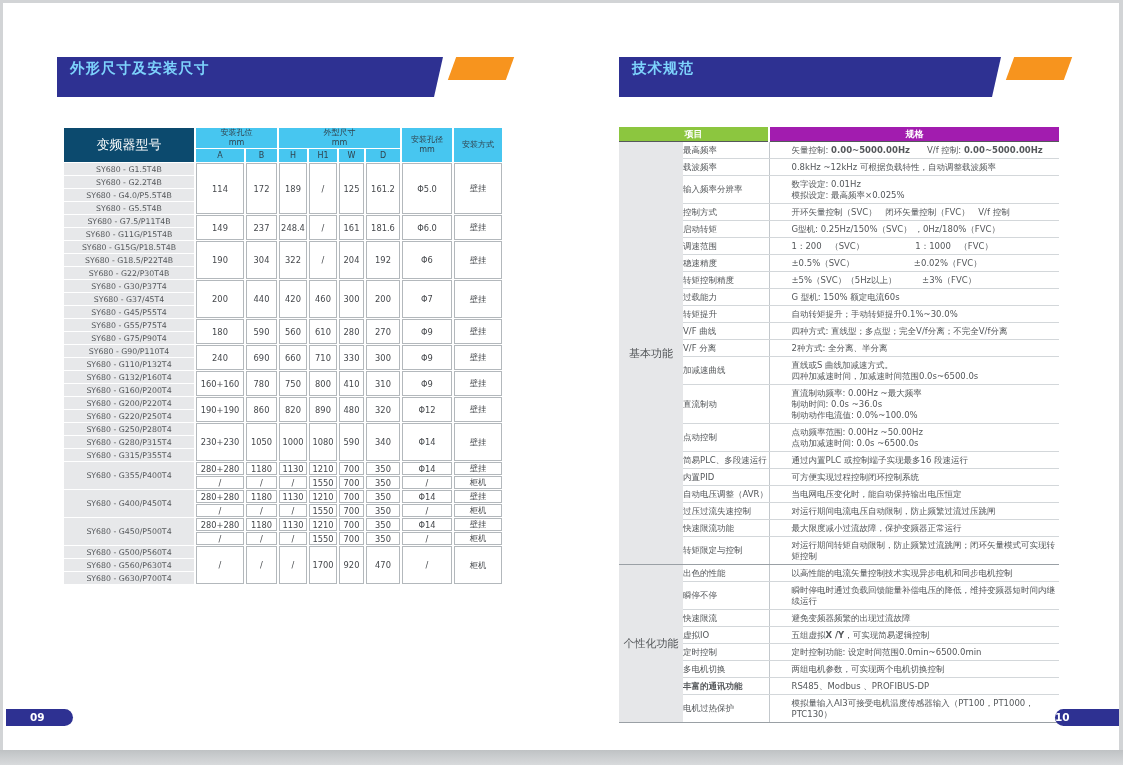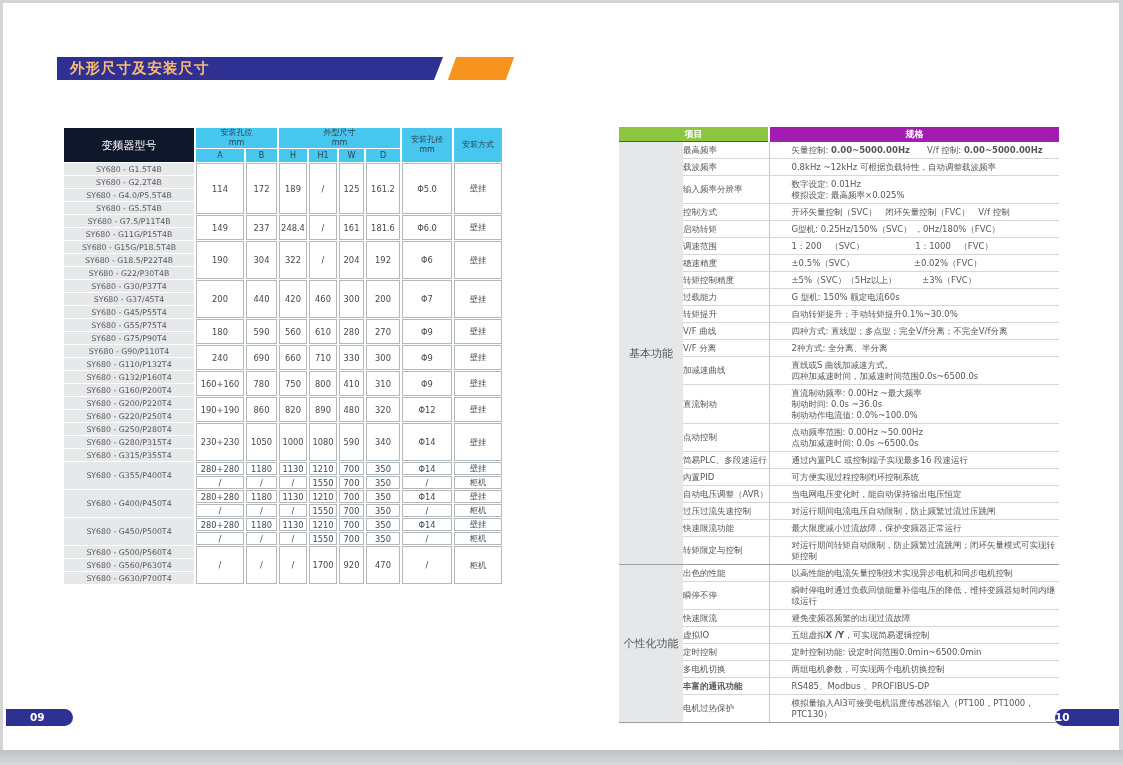--- a/index.html
+++ b/index.html
@@ -13,38 +13,38 @@
   .frame.top{left:0;top:0;width:1123px;height:3px;}
   .frame.left{left:0;top:0;width:3px;height:765px;}
   .frame.right{left:1119px;top:0;width:4px;height:765px;}
   .frame.bottom{left:0;top:750px;width:1123px;height:15px;
     background:linear-gradient(#bfc2c4,#d8dadc);}
   .page{position:absolute;left:3px;top:3px;width:1116px;height:747px;background:#fff;}
 
   
   .titlebar{position:absolute;height:23px;}
   .titlebar .blue{
-    position:absolute;left:0;top:0;height:23px;background:#2e3192;
+    position:absolute;left:0;top:0;height:40px;background:#2e3192;
     clip-path:polygon(0 0,100% 0,calc(100% - 9px) 100%,0 100%);
-    color:#fdba74;font-size:14.5px;font-weight:bold;line-height:23px;
+    color:#7dd3fc;font-size:14.5px;font-weight:bold;line-height:23px;
     padding-left:13px;letter-spacing:1px;box-sizing:border-box;
   }
   .titlebar .accent{
     position:absolute;top:0;height:23px;width:58px;background:#f7941e;
     transform:skewX(-20deg);
   }
 
   
   #dims{
     position:absolute;left:59px;top:124px;width:442px;
     border-collapse:separate;border-spacing:2px 1px;table-layout:fixed;
     font-size:8.5px;color:#45484c;
   }
   #dims th{font-weight:normal;padding:0;vertical-align:middle;text-align:center;}
-  #dims th.gray{background:#0f172a;color:#fff;font-size:11px;}
+  #dims th.gray{background:#0c4a6e;color:#fff;font-size:13px;}
   #dims th.cyan{background:#47c6f0;color:#30424d;font-size:8px;line-height:1.2;}
   #dims thead tr.r1 th{height:20px;}
   #dims thead tr.r2 th{height:13px;}
   #dims td{padding:0;height:12px;vertical-align:middle;text-align:center;box-sizing:border-box;}
   #dims td.model{background:#e7e8ea;font-size:7.8px;color:#54575a;}
   #dims td.data{background:#fff;border:1px solid #b3b8bc;font-size:8.3px;}
 
   
   #specs{
     position:absolute;left:616px;top:124px;width:440px;
@@ -75,20 +75,26 @@
 
 <div class="page">
 
   <div class="titlebar" style="left:54px;top:54px;width:460px;">
     <div class="blue" style="width:386px;">
       <span>外形尺寸及安装尺寸</span>
     </div>
     <div class="accent" style="left:395px;"></div>
   </div>
 
+  <div class="titlebar" style="left:616px;top:54px;width:460px;">
+    <div class="blue" style="width:382px;">
+      <span>技术规范</span>
+    </div>
+    <div class="accent" style="left:391px;"></div>
+  </div>
 
   <table id="dims">
     <colgroup>
       <col style="width:130px">
         <col style="width:48px">
         <col style="width:31px">
       <col style="width:28px">
         <col style="width:28px">
         <col style="width:25px">
       <col style="width:34px">

